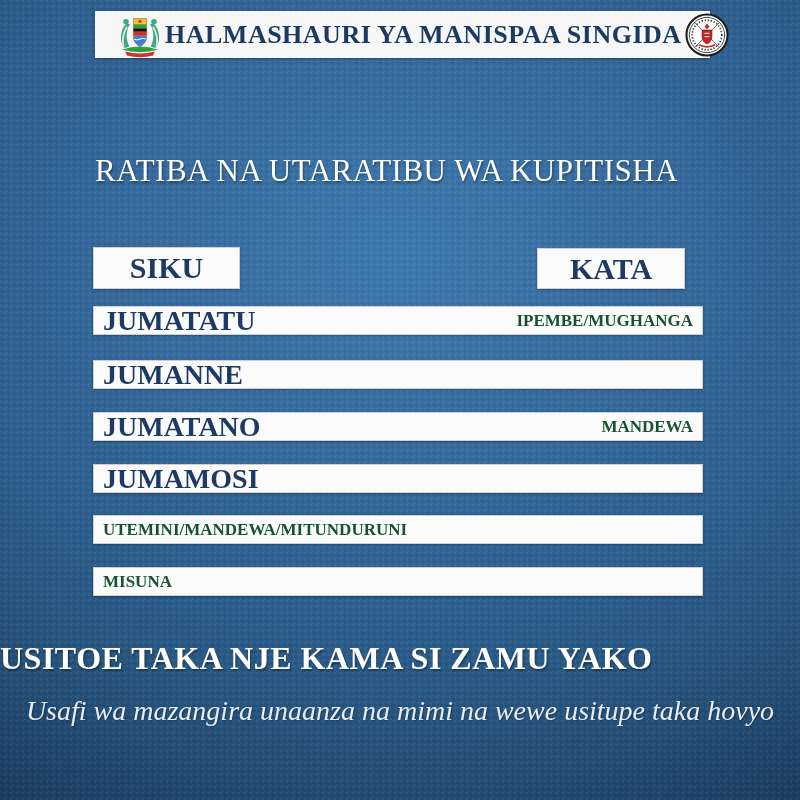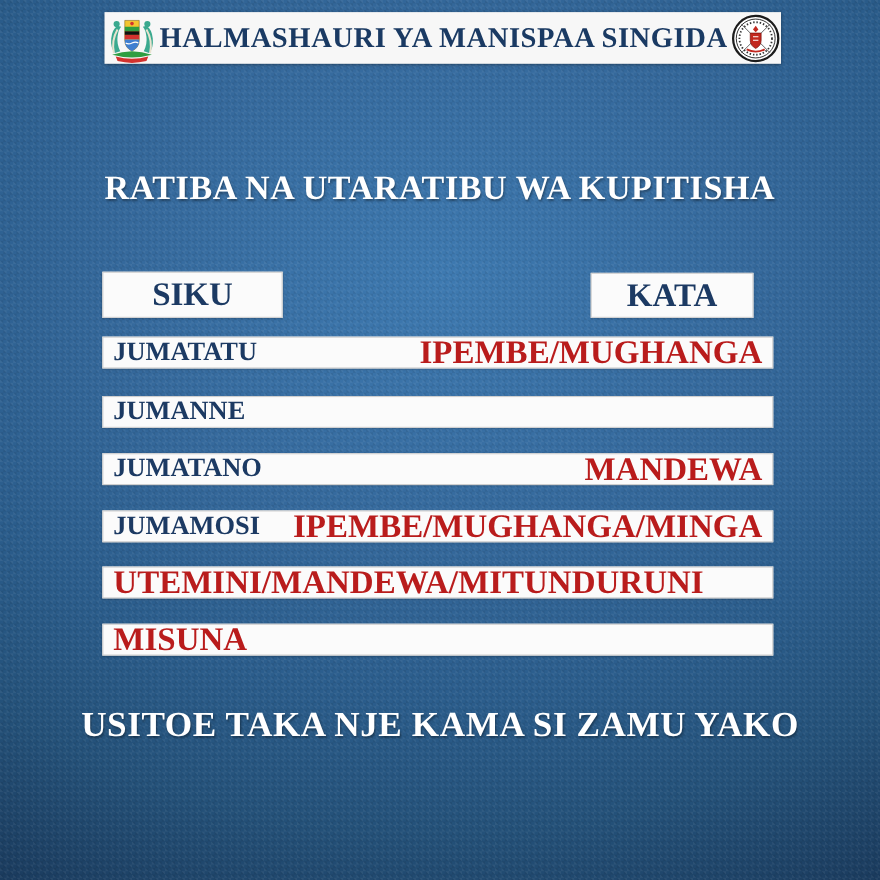--- a/index.html
+++ b/index.html
@@ -18,56 +18,56 @@
       linear-gradient(45deg, rgba(255,255,255,.055) 25%, transparent 25%, transparent 75%, rgba(255,255,255,.055) 75%),
       linear-gradient(45deg, rgba(0,0,0,.07) 25%, transparent 25%, transparent 75%, rgba(0,0,0,.07) 75%);
     background-size:6px 6px, 6px 6px;
     background-position:0 0, 3px 3px;
   }
   .header-bar{
     position:absolute;left:95px;top:11px;width:615px;height:47px;
     background:#f7f7f7;
     box-shadow:0 1px 3px rgba(0,0,0,.35);
     display:flex;align-items:center;justify-content:space-between;
-    padding:0 0;box-sizing:border-box;
+    padding:0 20px;box-sizing:border-box;
   }
   .header-title{
     flex:1;text-align:center;
     color:#1a3a63;font-weight:bold;font-size:26px;
     letter-spacing:.5px;white-space:nowrap;
   }
   .logo{width:50px;height:46px;flex:0 0 auto;}
   .main-title{
     position:absolute;left:95px;top:131px;width:660px;
-    color:#ffffff;font-weight:bold;font-size:31px;line-height:38px;
+    color:#ffffff;font-weight:normal;font-size:31px;line-height:38px;
     letter-spacing:.5px;
     text-shadow:1px 2px 2px rgba(0,0,0,.35);
   }
   .main-title .line{display:block;white-space:pre;}
   .col-header{
     position:absolute;
     background:#fbfbfb;border:1px solid #d0d0d0;box-sizing:border-box;
     color:#1c3a63;font-weight:bold;font-size:30px;
     display:flex;align-items:center;justify-content:center;
     box-shadow:0 1px 2px rgba(0,0,0,.3);
   }
-  .col-header.siku{left:93px;top:247px;width:164px;height:42px;}
+  .col-header.siku{left:93px;top:247px;width:147px;height:42px;}
   .col-header.kata{left:537px;top:248px;width:148px;height:41px;}
   .row{
     position:absolute;left:93px;width:610px;height:29px;
     background:#fbfbfb;border:1px solid #cfcfcf;box-sizing:border-box;
     display:flex;align-items:center;justify-content:space-between;
     padding:0 9px;
     box-shadow:0 1px 2px rgba(0,0,0,.3);
   }
-  .row .day{color:#1c3a63;font-weight:bold;font-size:24px;white-space:nowrap;}
-  .row .wards{color:#b91c1c;font-weight:bold;font-size:30px;white-space:nowrap;}
+  .row .day{color:#1c3a63;font-weight:bold;font-size:28px;white-space:nowrap;}
+  .row .wards{color:#14532d;font-weight:bold;font-size:17px;white-space:nowrap;}
   .warning{
     position:absolute;left:0;top:640px;width:800px;
-    text-align:center;color:#ffffff;font-weight:bold;font-size:32px;
+    text-align:left;color:#ffffff;font-weight:bold;font-size:32px;
     letter-spacing:.5px;
     text-shadow:1px 2px 2px rgba(0,0,0,.35);
   }
   .slogan{
     position:absolute;left:0;top:695px;width:800px;
     text-align:center;color:#e7edf3;font-style:italic;font-size:28px;
     text-shadow:1px 1px 2px rgba(0,0,0,.3);
   }
 </style>
 </head>
@@ -126,23 +126,23 @@
   </div>
   <div class="row" style="top:360px">
     <span class="day">JUMANNE</span>
   </div>
   <div class="row" style="top:412px">
     <span class="day">JUMATANO</span>
     <span class="wards">MANDEWA</span>
   </div>
   <div class="row" style="top:464px">
     <span class="day">JUMAMOSI</span>
-    <span class="wards">IPEMBE/MUGHANGA/MINGA</span>
   </div>
   <div class="row" style="top:515px">
     <span class="wards">UTEMINI/MANDEWA/MITUNDURUNI</span>
   </div>
   <div class="row" style="top:567px">
     <span class="wards">MISUNA</span>
   </div>
 
   <div class="warning">USITOE TAKA NJE KAMA SI ZAMU YAKO</div>
+  <div class="slogan">Usafi wa mazangira unaanza na mimi na wewe usitupe taka hovyo</div>
 </div>
 
 </body></html>

